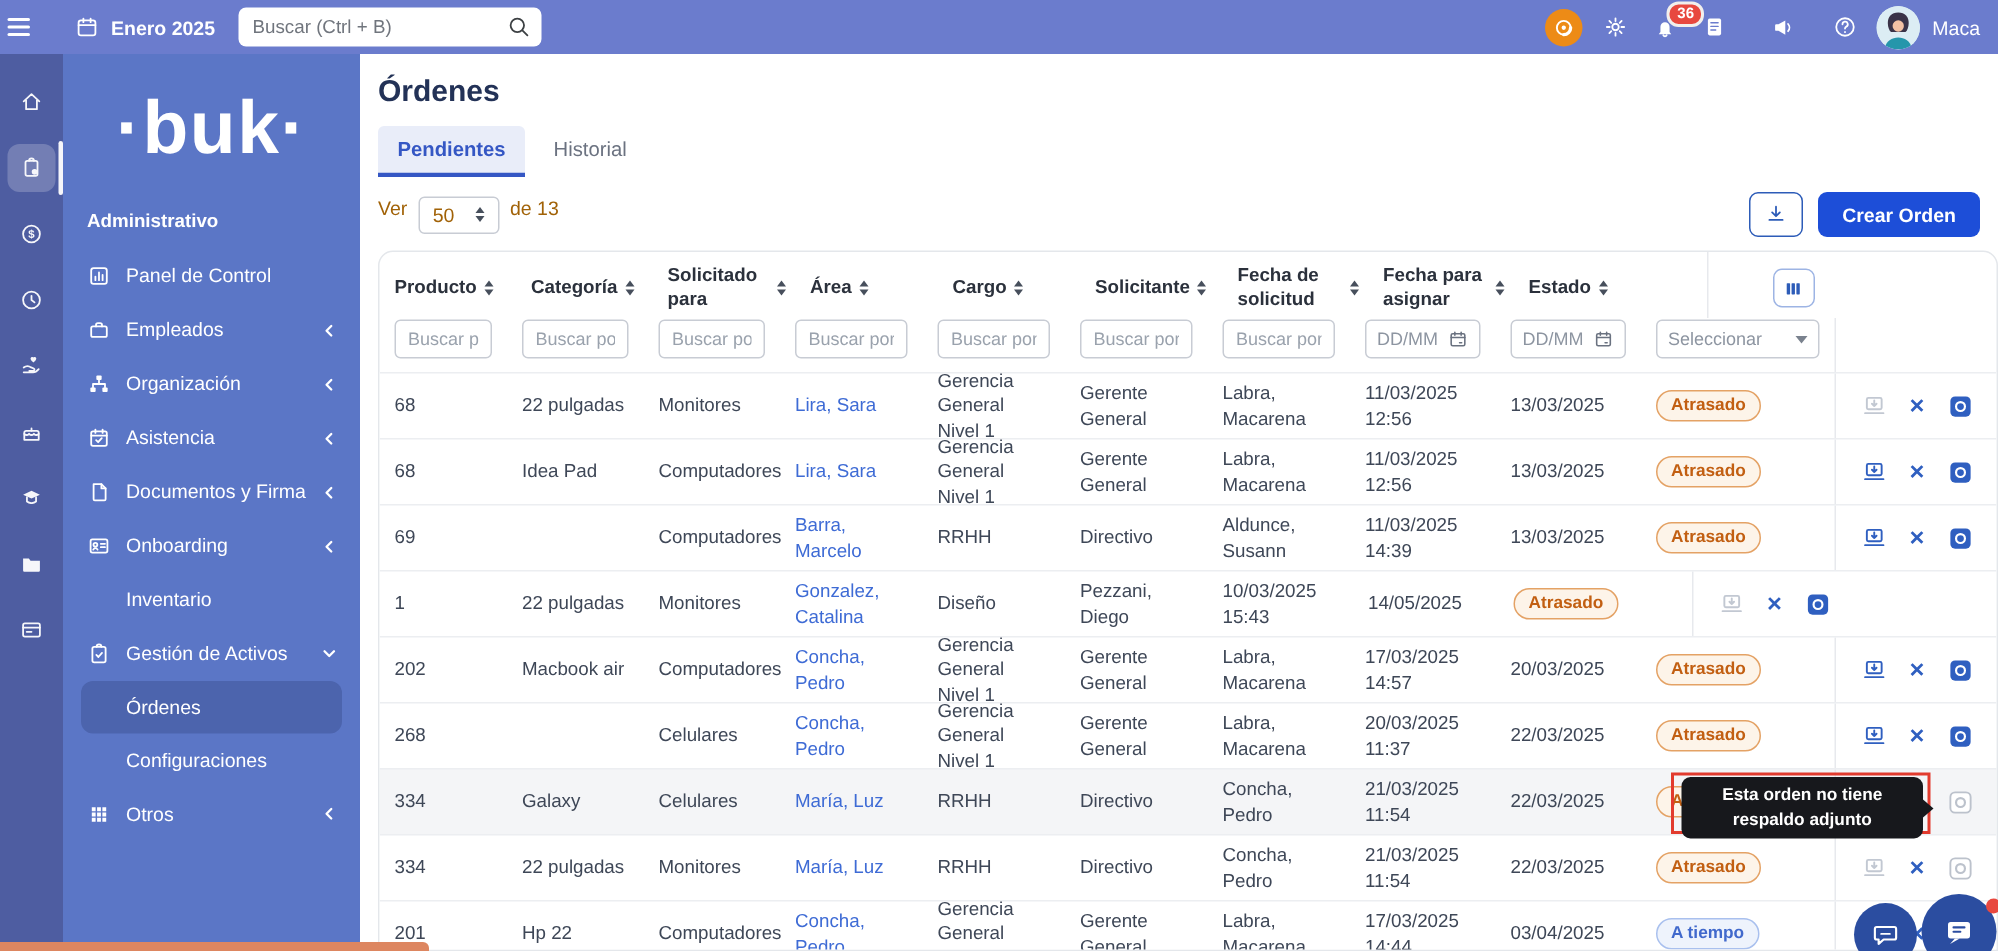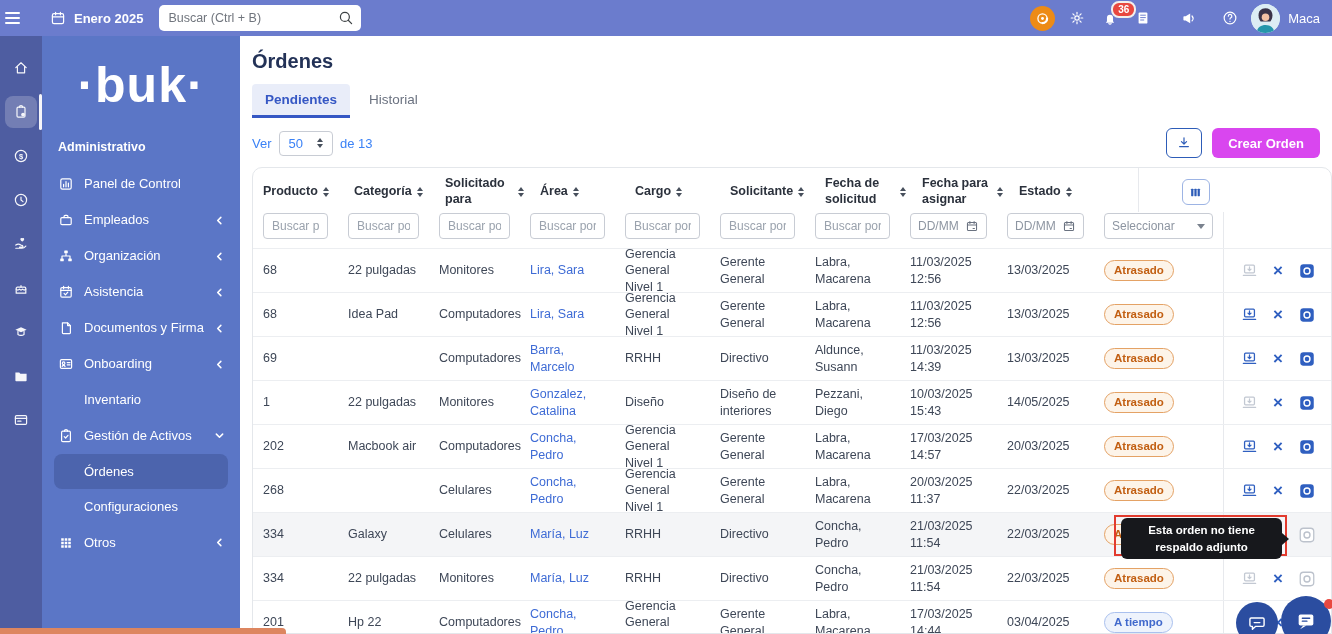--- a/index.html
+++ b/index.html
@@ -40,25 +40,25 @@
 .menu-item.sub{padding-left:42px}
 .menu-item.active{background:#4c64ad;border-radius:8px;margin:0 12px;padding-left:30px}
 
 
 .main{position:absolute;left:240px;top:36px;width:1092px;height:598px;background:#fff;z-index:10}
 .page-title{font-size:20px;font-weight:bold;color:#233257;margin:14px 0 0 12px}
 .tabs{display:flex;margin:11px 0 0 12px;gap:6px}
 .tab{font-size:13.5px;padding:8px 13px;color:#6b7280;cursor:pointer}
 .tab.active{color:#3557c4;font-weight:bold;background:#e9edf9;border-bottom:3px solid #3557c4;border-radius:4px 4px 0 0}
 .controls{display:flex;align-items:center;margin:10px 12px 0 12px}
-.pagesize{display:flex;align-items:center;gap:7px;font-size:13px;color:#3b82f6}
+.pagesize{display:flex;align-items:flex-start;gap:7px;font-size:13px;color:#a16207}
 .ps-select{display:flex;align-items:center;gap:9px;border:1px solid #c8ccd4;border-radius:4px;padding:4px 9px;font-size:13px;cursor:pointer;background:#fff}
 .controls-right{margin-left:auto;display:flex;gap:10px;align-items:center}
 .dl-btn{width:36px;height:30px;border:1.5px solid #2d5cb8;border-radius:6px;background:#fff;display:flex;align-items:center;justify-content:center;cursor:pointer;color:#2d5cb8}
-.create-btn{height:30px;background:#d946ef;color:#fff;font-weight:bold;font-size:13px;border:none;border-radius:6px;padding:0 16px;cursor:pointer;font-family:inherit}
+.create-btn{height:30px;background:#1d4ed8;color:#fff;font-weight:bold;font-size:13px;border:none;border-radius:6px;padding:0 16px;cursor:pointer;font-family:inherit}
 
 
 .card{position:absolute;left:12px;top:131px;width:1080px;height:467px;border:1px solid #e4e7eb;border-radius:10px 10px 0 0;overflow:hidden;background:#fff}
 .thead,.tfilter,.tr{display:flex}
 .thead{height:44px}
 .tfilter{height:36px}
 .tr{height:44px;border-top:1px solid #eceef1;background:#fff}
 .tr.hover{background:#f4f5f7}
 .th{display:flex;align-items:center;padding:4px 6px 0 10px;font-size:12.5px;font-weight:bold;color:#2b313c;line-height:1.25;flex:0 0 auto}
 .tf{padding:0 10px 8px 10px;display:flex;align-items:center;flex:0 0 auto}
@@ -709,23 +709,20 @@
             <div class="td" style="width:91px">
               <span>Monitores</span>
             </div>
             <div class="td" style="width:95px">
               <a class="link">Gonzalez, Catalina</a>
             </div>
             <div class="td" style="width:95px">
               <span>Diseño</span>
             </div>
             <div class="td" style="width:95px">
-              <span>Diseño de interiores</span>
-            </div>
-            <div class="td" style="width:95px">
               <span>Pezzani, Diego</span>
             </div>
             <div class="td" style="width:97px">
               <span>10/03/2025<br>15:43</span>
             </div>
             <div class="td" style="width:97px">
               <span>14/05/2025</span>
             </div>
             <div class="td" style="width:129px">
               <span class="badge atrasado">Atrasado</span>

